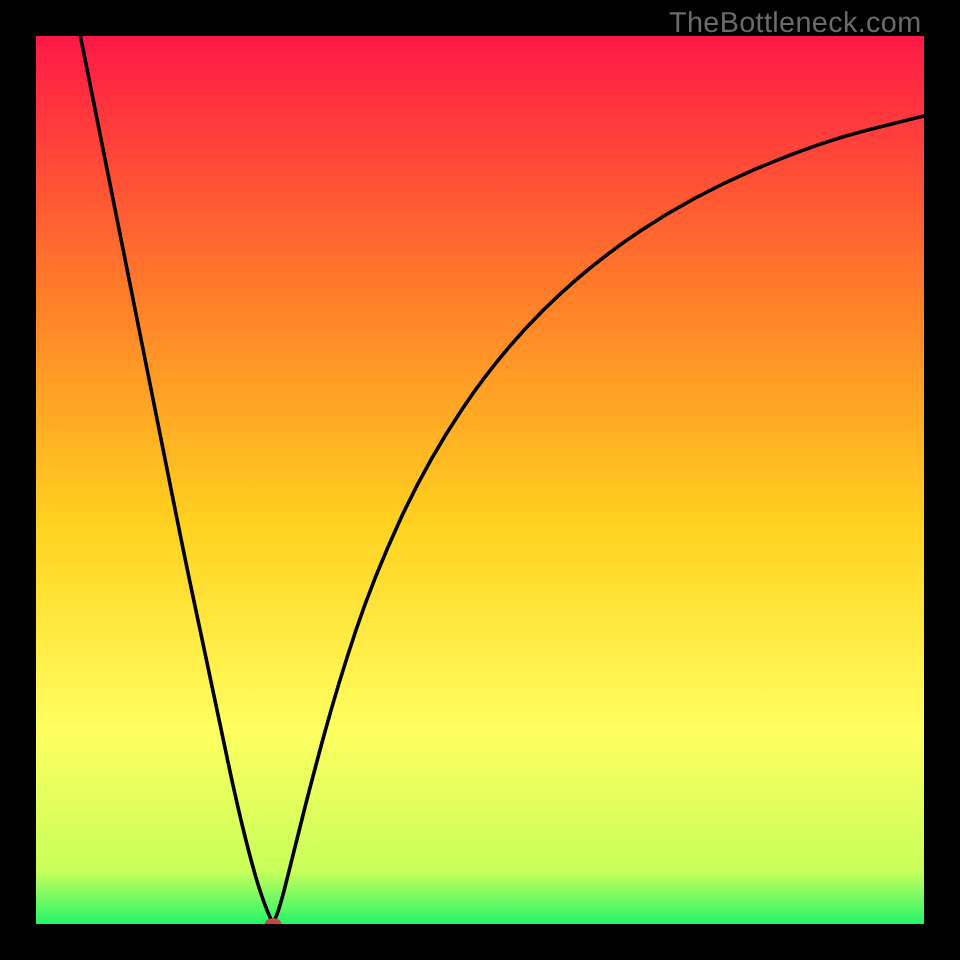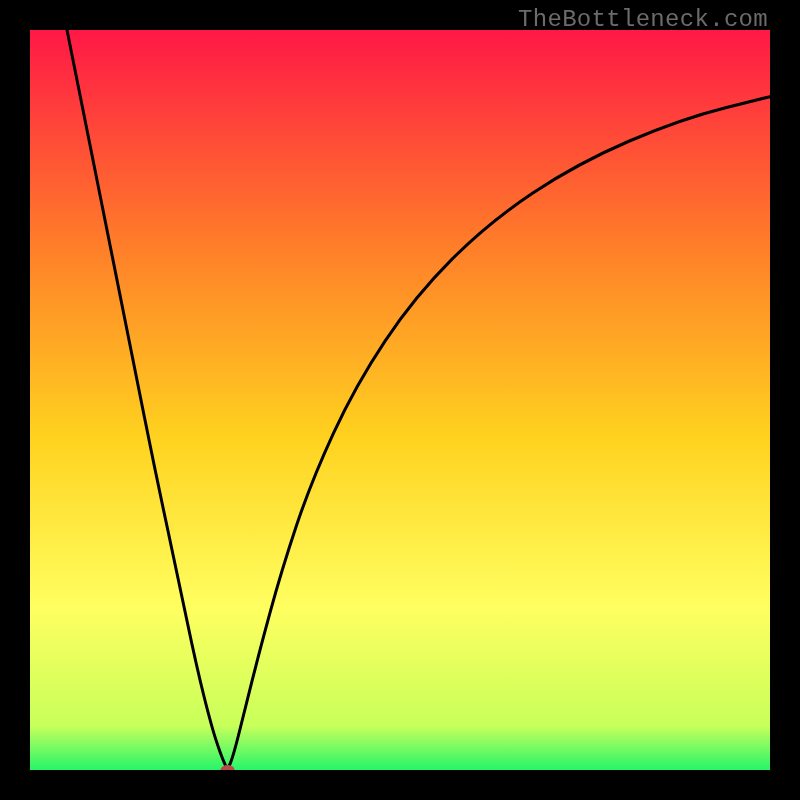--- a/index.html
+++ b/index.html
@@ -22,21 +22,21 @@
     position: absolute;
     left: 0;
     top: 0;
     width: 740px;
     height: 740px;
   }
   .attribution {
     position: absolute;
     top: 6px;
     right: 32px;
-    font-family: Liberation Mono, monospace;
+    font-family: Liberation Sans, sans-serif;
     font-size: 24px;
     color: #6b6b6b;
     letter-spacing: 0.3px;
     margin-left: 16px;
   }
 </style>
 </head>
 <body>
 
 <div class="attribution">TheBottleneck.com</div>

